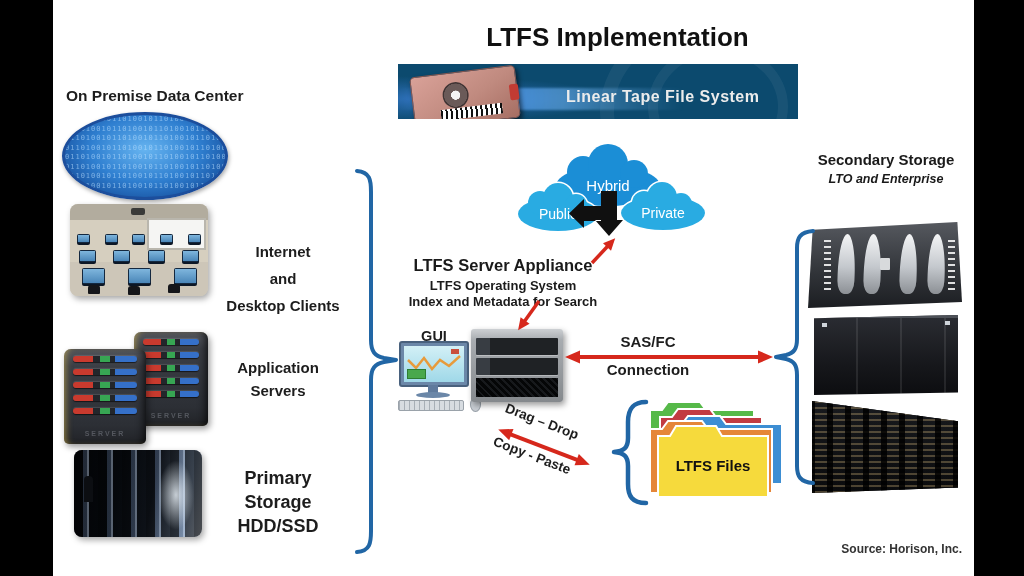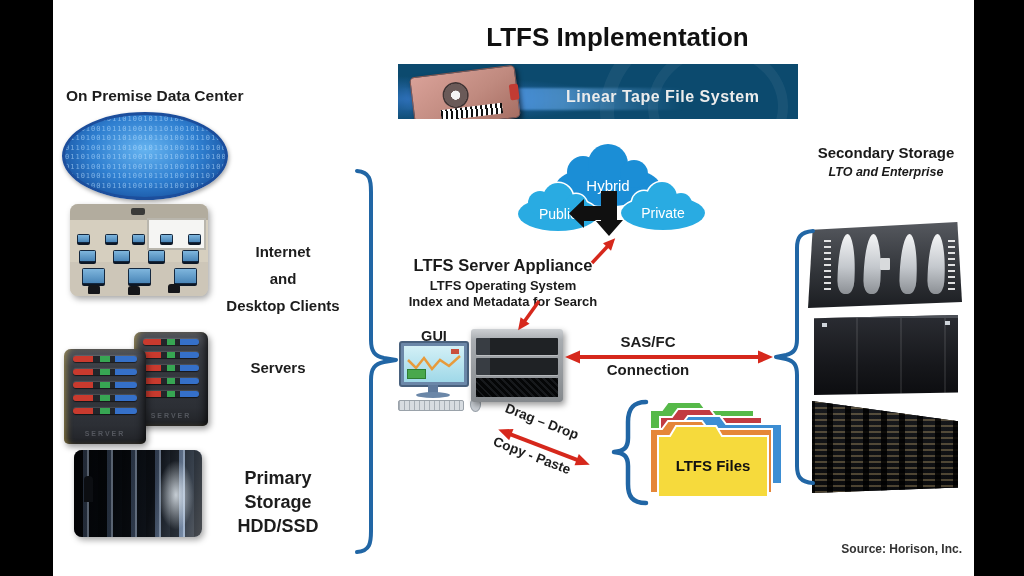--- a/index.html
+++ b/index.html
@@ -123,21 +123,21 @@
 
   
   .sas1{left:592px;top:333px;width:112px;font-size:15px;}
   .sas2{left:588px;top:361px;width:120px;font-size:15px;}
 
   
   .drag{left:492px;top:414px;width:100px;font-size:13.5px;transform:rotate(21deg);}
   .copy{left:482px;top:448px;width:100px;font-size:13.5px;transform:rotate(21deg);}
 
   
-  .secondary{left:799px;top:142px;width:174px;}
+  .secondary{left:799px;top:149px;width:174px;}
   .secondary .h{font-size:15px;font-weight:bold;line-height:21px;}
   .secondary .sub{font-size:12.5px;font-weight:bold;font-style:italic;margin-top:2px;}
 
   
   .lib1{left:808px;top:222px;width:154px;height:86px;
     background:linear-gradient(180deg,#56595f 0%,#33363b 55%,#1c1e22 100%);
     clip-path:polygon(3% 9%,97% 0%,100% 93%,0% 100%);}
   .blade{position:absolute;top:12px;width:17px;height:60px;transform:rotate(2deg);
     background:linear-gradient(180deg,#f4f5f6 0%,#c4c8cd 55%,#8c9095 100%);
     border-radius:55% 55% 45% 45% / 75% 75% 25% 25%;}
@@ -269,20 +269,21 @@
     <div class="stripe"></div>
       <div class="stripe"></div>
       <div class="stripe"></div>
       <div class="stripe"></div>
       <div class="stripe"></div>
     <div class="srv-label">SERVER</div>
   </div>
 </div>
 
 <div class="abs t center app-label">
+  <div>Application</div>
   <div>Servers</div>
 </div>
 
 <div class="abs photo dc">
   <div class="racks"></div>
   <div class="glow"></div>
   <div class="person"></div>
 </div>
 
 <div class="abs t center prim-label">

